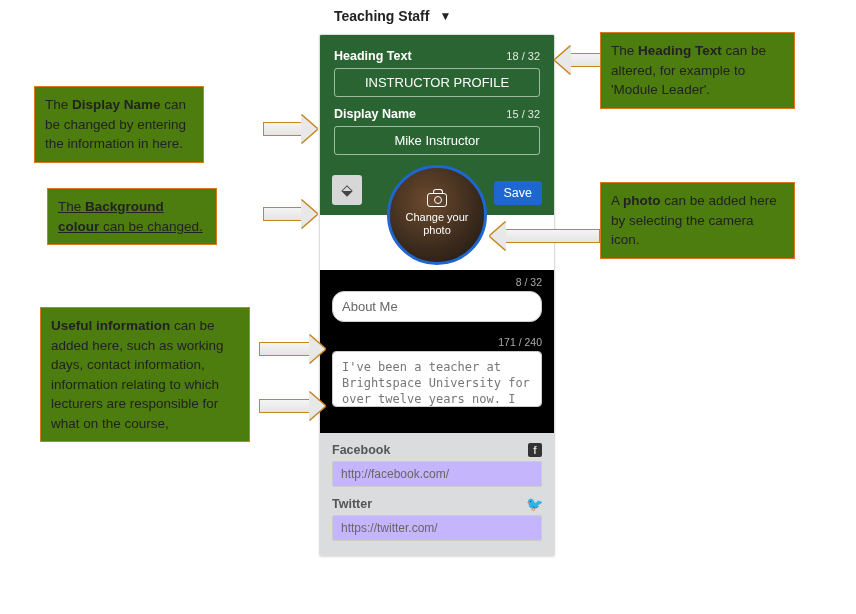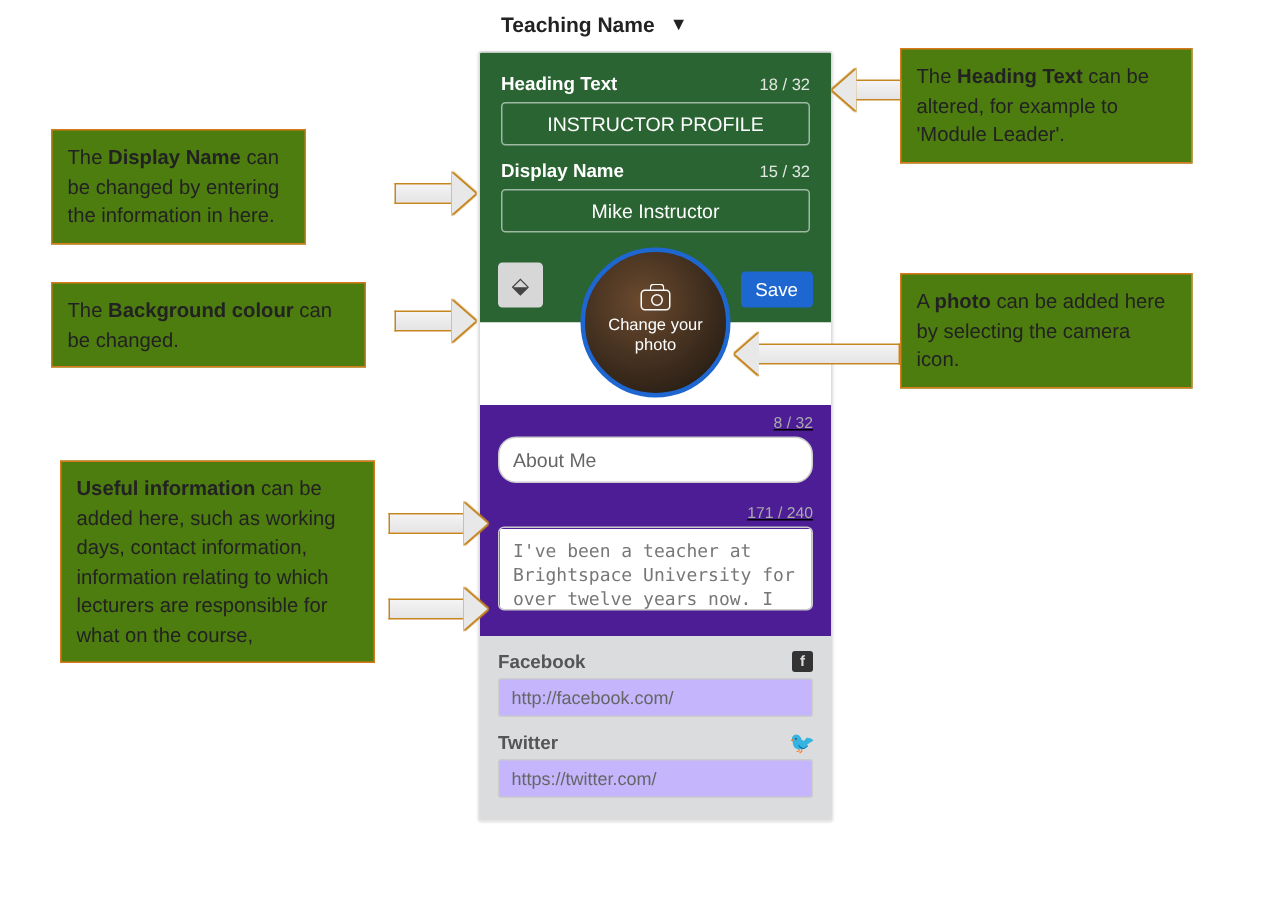--- a/index.html
+++ b/index.html
@@ -23,21 +23,21 @@
 
 .paint { position: absolute; left: 12px; bottom: 10px; width: 30px; height: 30px; background: #d7d7d7; color: #444; border-radius: 3px; display: flex; align-items: center; justify-content: center; font-size: 15px; cursor: pointer; }
 .save { position: absolute; right: 12px; bottom: 10px; background: #1e66d0; color: #fff; font-size: 12.5px; padding: 5px 10px; border-radius: 3px; cursor: pointer; }
 
 .avatar-wrap { position: relative; height: 55px; background: #fff; }
 .avatar { position: absolute; left: 50%; top: -50px; transform: translateX(-50%); width: 100px; height: 100px; border-radius: 50%; background: radial-gradient(circle at 40% 35%, #6b4a2e, #3a2a1c 60%, #1a140e); border: 3px solid #1e66d0; display: flex; flex-direction: column; align-items: center; justify-content: center; color: #fff; text-align: center; font-size: 11px; line-height: 1.2; cursor: pointer; }
 .cam { width: 20px; height: 14px; border: 1.5px solid #fff; border-radius: 3px; position: relative; margin-bottom: 4px; }
 .cam:before { content: ""; position: absolute; width: 8px; height: 4px; border: 1.5px solid #fff; border-bottom: none; border-radius: 3px 3px 0 0; top: -5px; left: 5px; }
 .cam:after { content: ""; position: absolute; width: 6px; height: 6px; border: 1.5px solid #fff; border-radius: 50%; top: 2px; left: 6px; }
 
-.mid { background: #4c1d95; padding: 6px 12px 12px 12px; text-decoration: underline; }
+.mid { background: #000000; padding: 6px 12px 22px 12px; }
 .cnt2 { text-align: right; font-size: 10.5px; color: #aaa; margin-bottom: 3px; }
 .tinput { width: 100%; border: 1px solid #ccc; border-radius: 12px; padding: 7px 9px; font-size: 13px; color: #666; outline: none; }
 .tarea { width: 100%; border: 1px solid #ccc; border-radius: 4px; padding: 7px 9px; font-size: 12px; color: #777; height: 56px; resize: none; line-height: 1.35; outline: none; overflow-y: scroll; }
 
 .social { background: #dadcde; padding: 10px 12px 14px 12px; }
 .srow { margin-bottom: 10px; }
 .slblrow { display: flex; justify-content: space-between; align-items: center; margin-bottom: 4px; }
 .slbl { font-size: 12.5px; color: #555; font-weight: 600; }
 .sicon { width: 14px; height: 14px; background: #333; color: #dadcde; border-radius: 2px; font-size: 10px; font-weight: 700; display: flex; align-items: center; justify-content: center; }
 .sinput { width: 100%; border: 1px solid #ccc; border-radius: 2px; background: #c4b5fd; padding: 5px 8px; font-size: 12px; color: #666; outline: none; }
@@ -51,21 +51,21 @@
 .arrow.right .head { position: absolute; right: 0; top: 50%; transform: translateY(-50%); width: 0; height: 0; border-top: 14px solid transparent; border-bottom: 14px solid transparent; border-left: 16px solid #e8e8e8; filter: drop-shadow(1px 0 0 #c5851f) drop-shadow(0 1px 0 #c5851f) drop-shadow(0 -1px 0 #c5851f); }
 .arrow.left .shaft { position: absolute; right: 0; top: 50%; height: 14px; transform: translateY(-50%); background: linear-gradient(#f4f4f4,#e4e4e4); border: 1px solid #c5851f; border-left: none; }
 .arrow.left .head { position: absolute; left: 0; top: 50%; transform: translateY(-50%); width: 0; height: 0; border-top: 14px solid transparent; border-bottom: 14px solid transparent; border-right: 16px solid #e8e8e8; filter: drop-shadow(-1px 0 0 #c5851f) drop-shadow(0 1px 0 #c5851f) drop-shadow(0 -1px 0 #c5851f); }
 </style>
 </head>
 <body>
 
 <div class="canvas">
 
   <div class="dd">
-    <span>Teaching Name</span>
+    <span>Teaching Staff</span>
     <span class="chev">▼</span>
   </div>
 
   <div class="panel">
     <div class="green">
       <div class="grp">
         <div class="lblrow">
           <span class="lbl">Heading Text</span>
           <span class="cnt">18 / 32</span>
         </div>
@@ -123,21 +123,21 @@
       <div class="head"></div>
       <div class="shaft" style="width:30px;"></div>
     </div>
 
   <div class="ann" style="left:34px; top:86px; width:170px;">The <b>Display Name</b> can be changed by entering the information in here.</div>
   <div class="arrow right" style="left:263px; top:115px; width:54px; height:28px;">
       <div class="shaft" style="width:38px;"></div>
       <div class="head"></div>
     </div>
 
-  <div class="ann" style="left:34px; top:188px; width:210px;">The <b>Background colour</b> can be changed.</div>
+  <div class="ann" style="left:47px; top:188px; width:170px;text-decoration:underline;">The <b>Background colour</b> can be changed.</div>
   <div class="arrow right" style="left:263px; top:200px; width:54px; height:28px;">
       <div class="shaft" style="width:38px;"></div>
       <div class="head"></div>
     </div>
 
   <div class="ann" style="left:600px; top:182px; width:195px;">A <b>photo</b> can be added here by selecting the camera icon.</div>
   <div class="arrow left" style="left:490px; top:222px; width:110px; height:28px;">
       <div class="head"></div>
       <div class="shaft" style="width:94px;"></div>
     </div>

